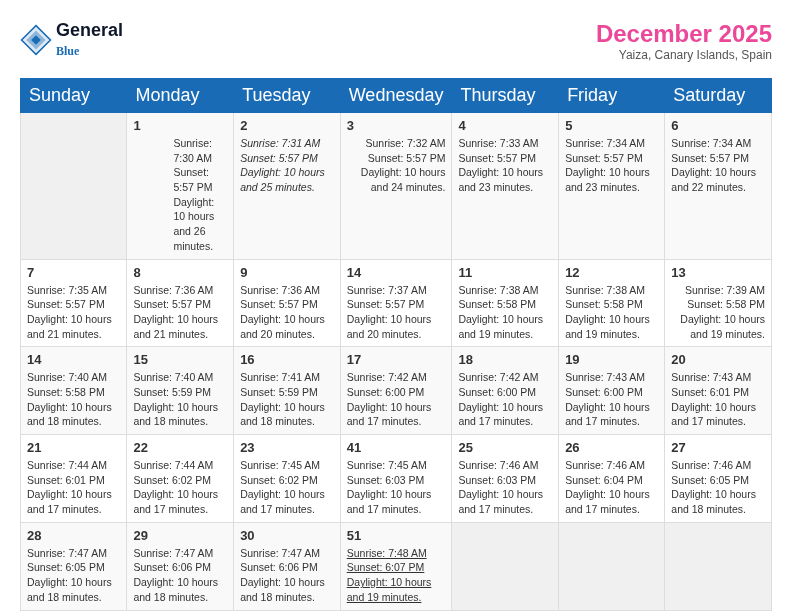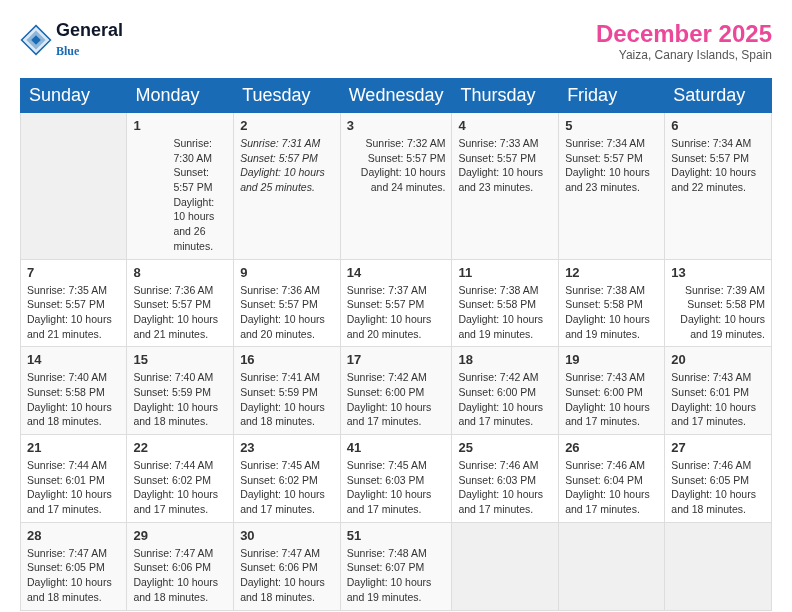--- a/index.html
+++ b/index.html
@@ -343,21 +343,21 @@
         </td>
         <td>
           <span class="day-number">30</span>
           <div class="day-info" style="white-space: pre-line;">Sunrise: 7:47 AM
 Sunset: 6:06 PM
 Daylight: 10 hours
 and 18 minutes.</div>
         </td>
         <td>
           <span class="day-number">51</span>
-          <div class="day-info" style="white-space: pre-line;">Sunrise: 7:48 AM
+          <div class="day-info" style="white-space: pre-line; text-decoration: underline;">Sunrise: 7:48 AM
 Sunset: 6:07 PM
 Daylight: 10 hours
 and 19 minutes.</div>
         </td>
         <td class="empty-cell"></td>
         <td class="empty-cell"></td>
         <td class="empty-cell"></td>
       </tr>
     </tbody>
 </table>

